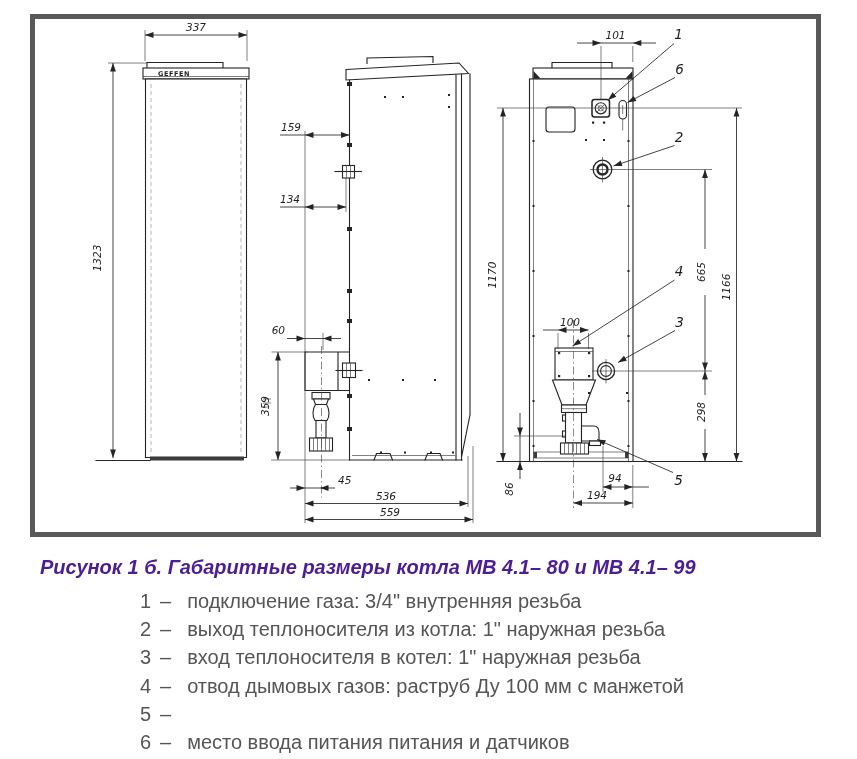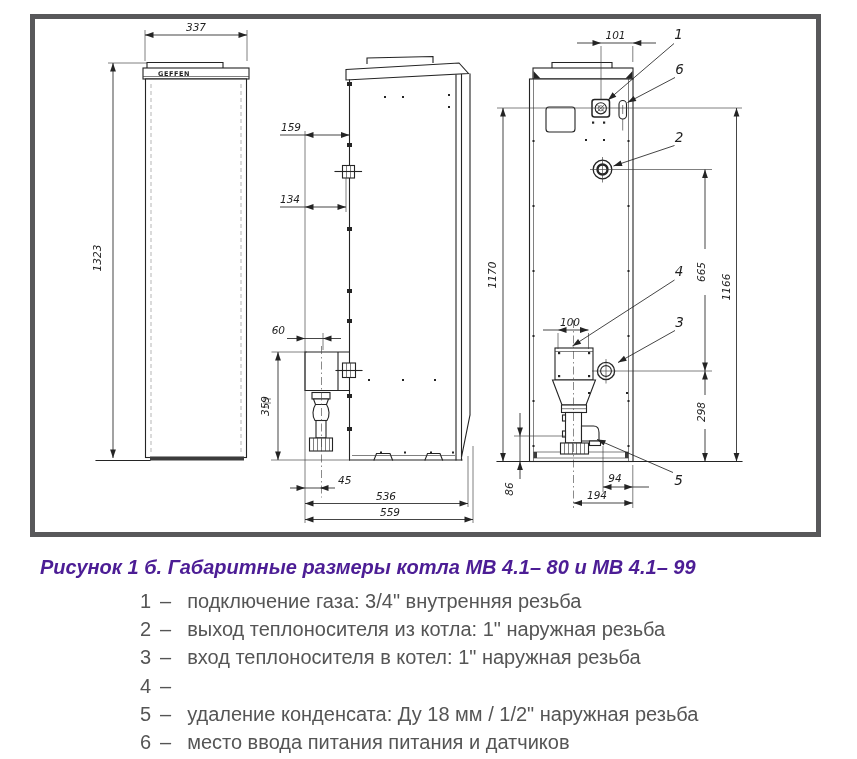--- a/index.html
+++ b/index.html
@@ -340,25 +340,25 @@
       <span class="ltext">выход теплоносителя из котла: 1" наружная резьба</span>
     </div>
     <div class="lrow">
       <span class="lnum">3</span>
       <span class="ldash">–</span>
       <span class="ltext">вход теплоносителя в котел: 1" наружная резьба</span>
     </div>
     <div class="lrow">
       <span class="lnum">4</span>
       <span class="ldash">–</span>
+      <span class="ltext">отвод дымовых газов: раструб Ду 100 мм с манжетой</span>
     </div>
     <div class="lrow">
       <span class="lnum">5</span>
       <span class="ldash">–</span>
-      <span class="ltext">удаление конденсата: Ду 18 мм / 1/2" наружная резьба</span>
     </div>
     <div class="lrow">
       <span class="lnum">6</span>
       <span class="ldash">–</span>
       <span class="ltext">место ввода питания питания и датчиков</span>
     </div>
   </div>
 </div>
 
 </div>

